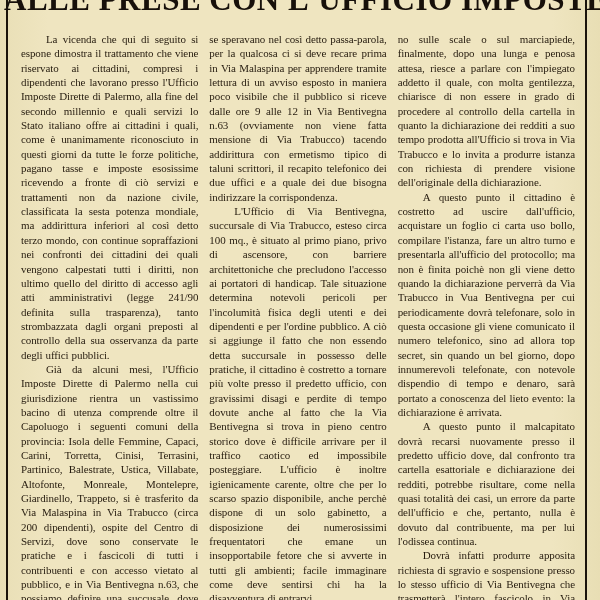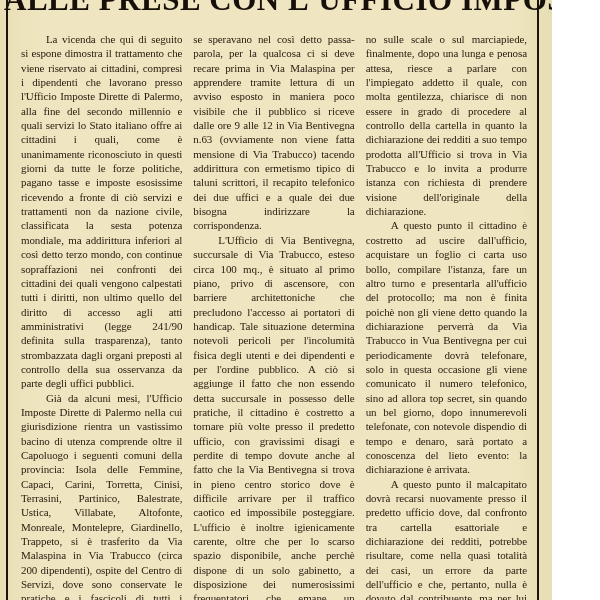--- a/index.html
+++ b/index.html
@@ -1,19 +1,19 @@
 <!DOCTYPE html>
 <html><head>
 <meta charset="utf-8">
 <style>
   html,body { margin:0; padding:0; }
   body { width:600px; height:600px; overflow:hidden; }
 
   .page {
-    position:relative; width:552px; height:600px; overflow:hidden;
+    position:relative; width:600px; height:600px; overflow:hidden;
     background:#ede3bc;
     background-image:linear-gradient(90deg, #e9dfb6 0%, #efe5c0 8%, #efe5c0 92%, #e8deb4 100%);
     font-family:"Liberation Serif","DejaVu Serif",serif;
   }
 
   .frame {
     position:absolute; left:6px; right:13px; top:-8px; bottom:-8px;
     border:2px solid #1b140b; pointer-events:none;
   }
 

